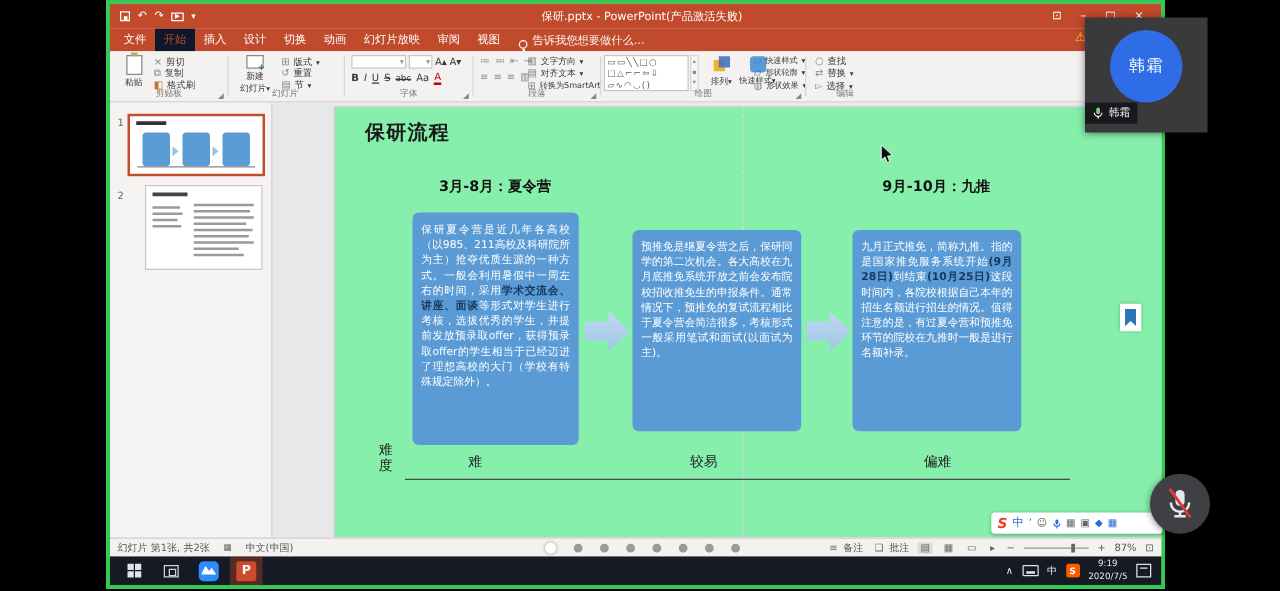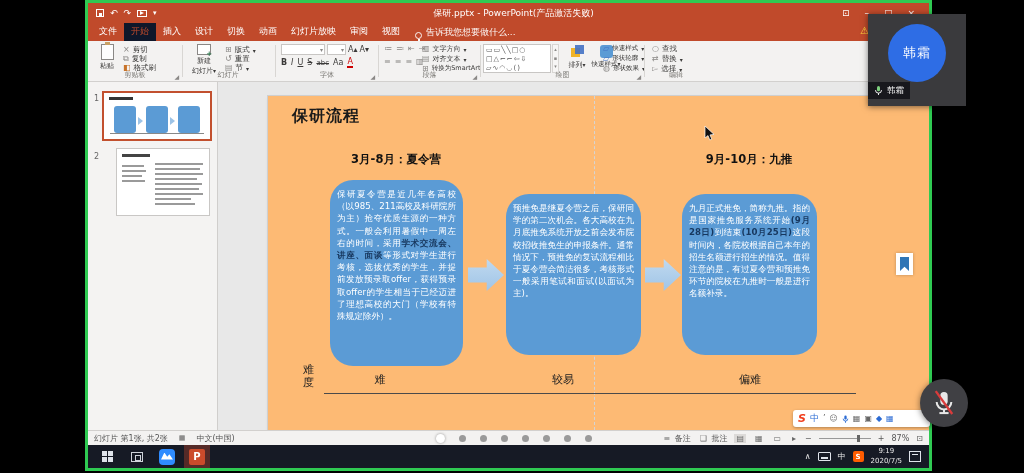--- a/index.html
+++ b/index.html
@@ -67,26 +67,26 @@
   .thumb{position:absolute;background:#fff;border:1px solid #c9c7c5;}
   .thumb.sel{border:2px solid #c2502e;}
   .mini-title{position:absolute;left:5px;top:4px;width:24px;height:3px;background:#333;}
   .mini-box{position:absolute;width:22px;height:27px;border-radius:3px;background:#5b9bd5;top:13px;}
   .mini-arrow{position:absolute;top:24px;width:0;height:0;border-left:5px solid #9dc3e6;
     border-top:4px solid transparent;border-bottom:4px solid transparent;}
   .mini-line{position:absolute;left:6px;right:6px;bottom:5px;height:1px;background:#888;}
   .bar{position:absolute;height:2px;background:#9a9a9a;}
   .bar.dark{background:#444;height:3px;}
 
-  .canvas{position:absolute;left:180px;top:14px;width:716px;height:344px;background:#fdba74;
+  .canvas{position:absolute;left:180px;top:4px;width:716px;height:344px;background:#86efac;
     box-shadow:0 0 0 1px #cfcfcf,1px 2px 4px rgba(0,0,0,.15);}
   .guide{position:absolute;left:326px;top:0;bottom:0;border-left:1px dashed #d4d4d4;}
   .slide-title{position:absolute;left:24px;top:10px;font-size:16px;font-weight:bold;color:#1a1a1a;letter-spacing:1px;}
   .col-header{position:absolute;top:56px;width:150px;text-align:center;font-size:11.5px;font-weight:bold;color:#111;}
-  .tbox{position:absolute;background:#5b9bd5;border-radius:23px;color:#fff;font-size:8.6px;line-height:1.42;
+  .tbox{position:absolute;background:#5b9bd5;border-radius:5px;color:#fff;font-size:8.6px;line-height:1.42;
     padding:8px 7px;text-align:justify;}
   .tbox .em{color:#17375e;font-weight:bold;}
   .barrow{position:absolute;width:36px;height:38px;background:linear-gradient(#c3dbf0,#9dc3e6);
     clip-path:polygon(0 30%,52% 30%,52% 8%,100% 50%,52% 92%,52% 70%,0 70%);}
   .diff-axis{position:absolute;left:34px;top:268px;width:13px;font-size:11px;color:#222;line-height:1.15;
     text-align:center;word-break:break-all;}
   .diff-line{position:absolute;left:56px;top:297px;width:532px;border-top:1.5px solid #4a4a4a;}
   .diff-label{position:absolute;top:276px;width:60px;text-align:center;font-size:11px;color:#222;}
   .bookmark{position:absolute;left:628px;top:157px;width:17px;height:22px;background:#fff;
     box-shadow:0 0 3px rgba(0,0,0,.25);display:flex;align-items:center;justify-content:center;}

